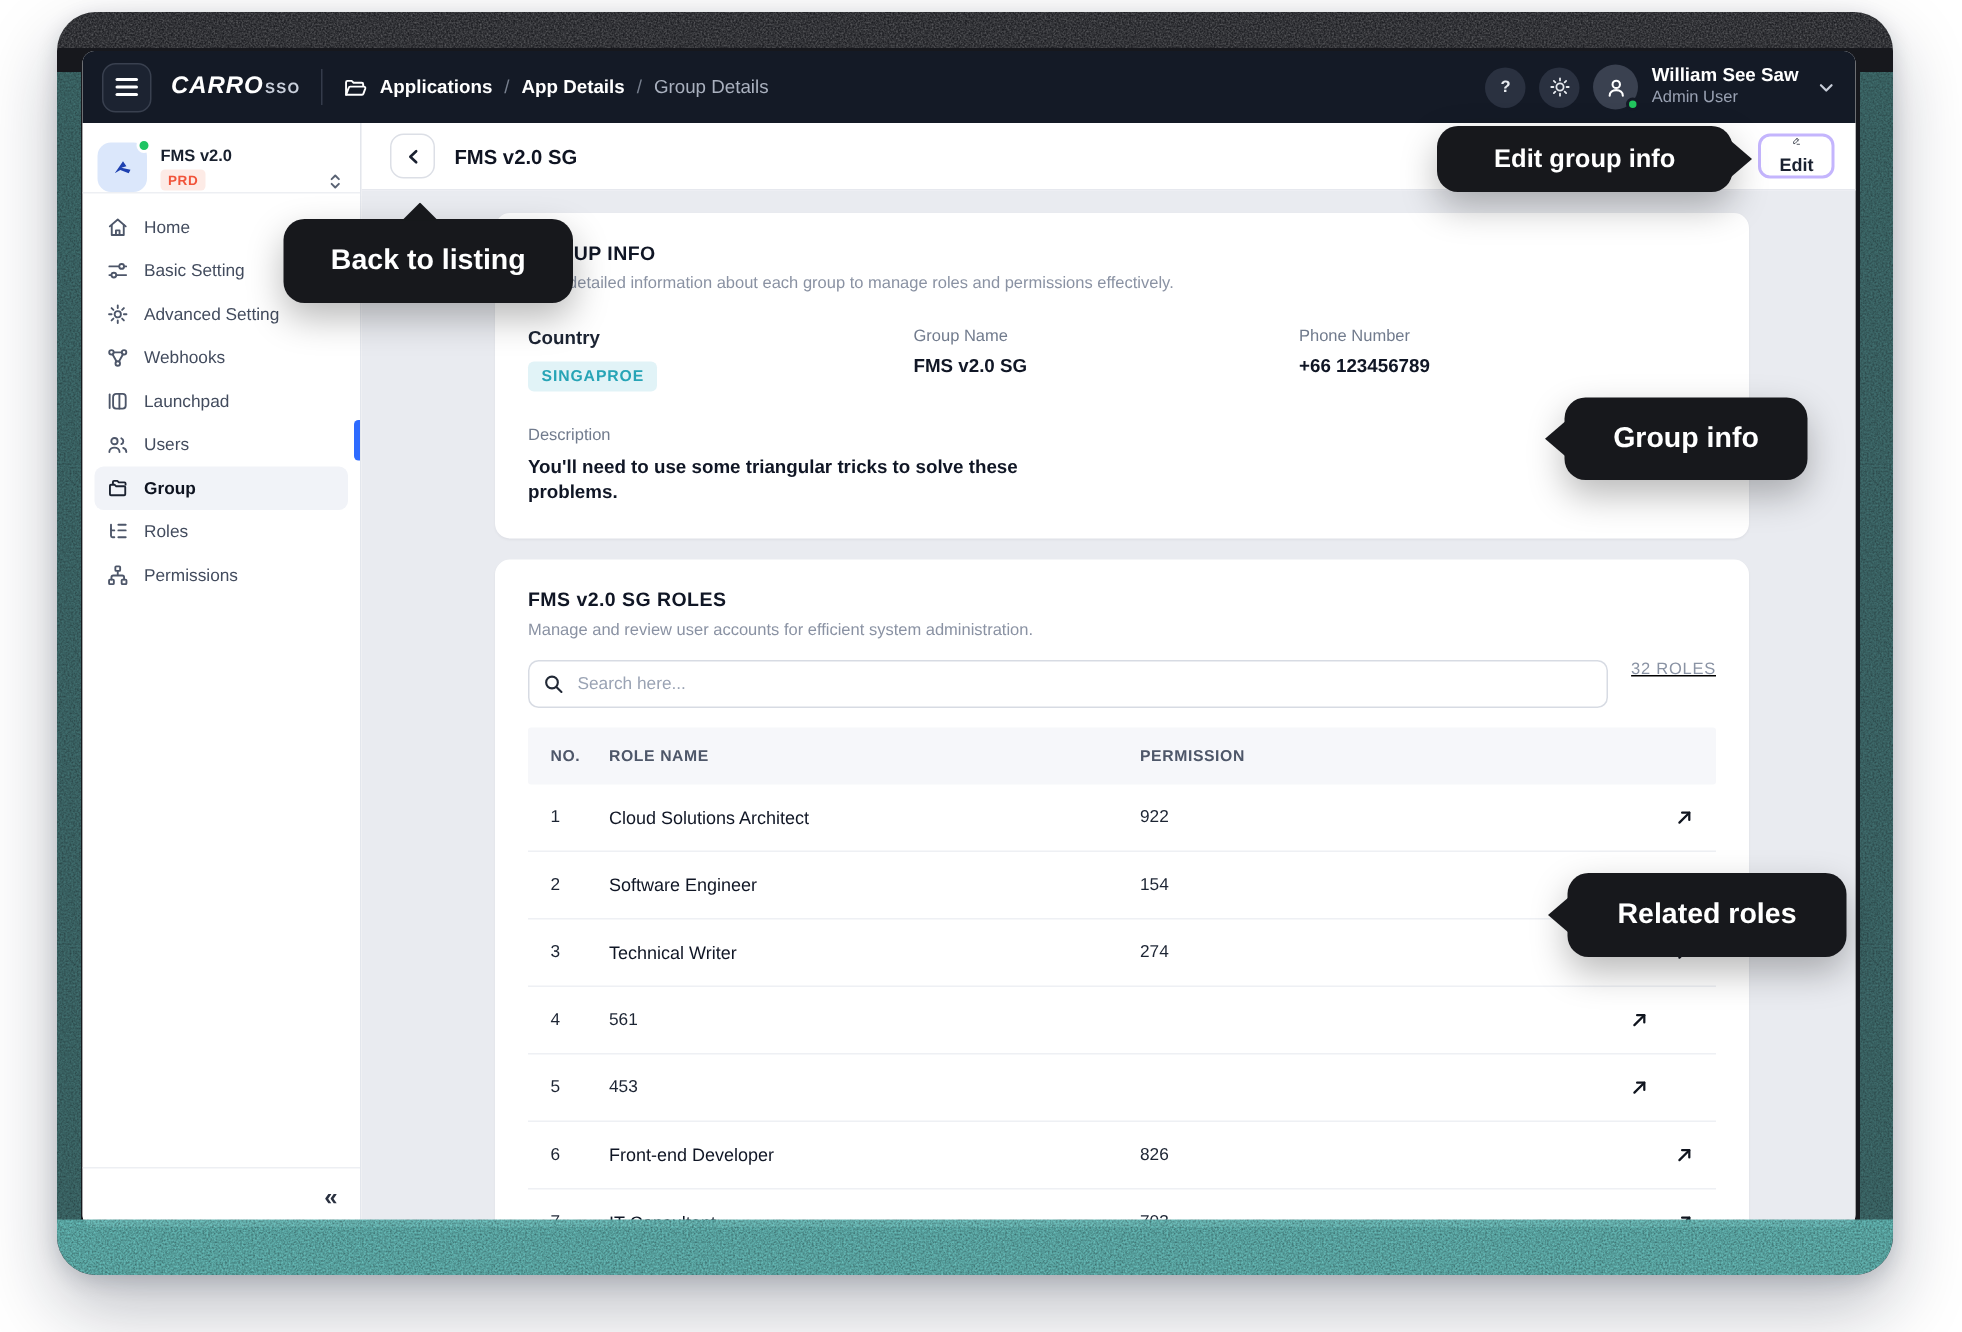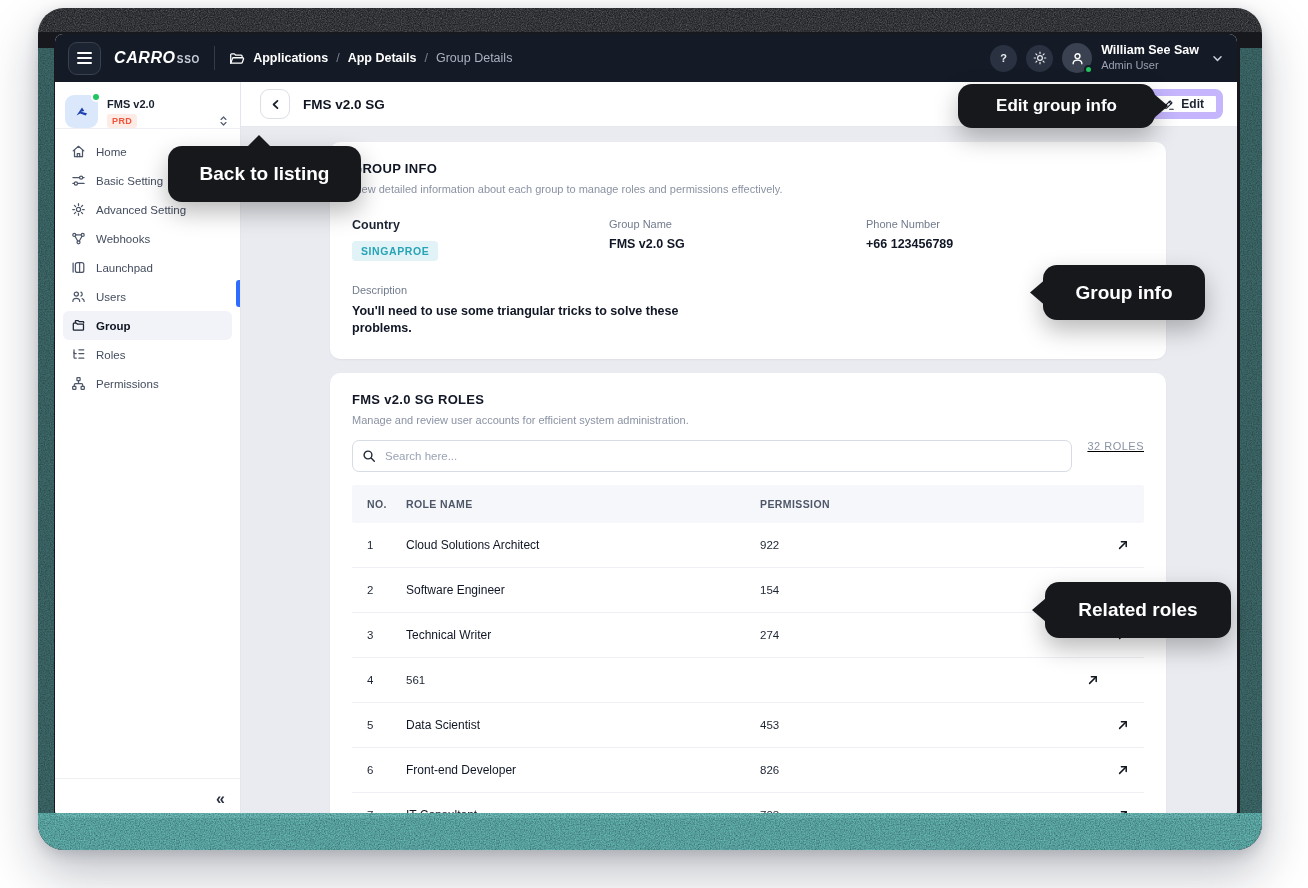--- a/index.html
+++ b/index.html
@@ -71,23 +71,23 @@
   .collapse { border-top:1px solid #edeff3; height:40px; flex:0 0 40px; display:flex; align-items:center;
               justify-content:flex-end; padding:0 15px; color:#2a3140; font-size:16px; font-weight:700; cursor:pointer; }
 
   
   .main { flex:1; display:flex; flex-direction:column; background:#e9ebf0; min-width:0; }
   .main-header { height:45px; flex:0 0 45px; background:#fff; border-bottom:1px solid #e6e8ee;
                  display:flex; align-items:center; padding:0 14px 0 19px; gap:13px; }
   .back-btn { width:30px; height:30px; border-radius:9px; border:1px solid #dcdfe6; background:#fff;
               display:flex; align-items:center; justify-content:center; color:#1a2130; cursor:pointer; }
   .page-title { font-size:13.5px; font-weight:700; color:#0f1422; }
-  .edit-btn { margin-left:auto; height:30px; padding:0 12px; border-radius:8px; border:7px solid #c4b5fd;
+  .edit-btn { margin-left:auto; height:30px; padding:0 12px; border-radius:8px; border:2px solid #c4b5fd;
               background:#fff; display:flex; align-items:center; gap:6px; font-size:12px; font-weight:700;
-              color:#1a2130; cursor:pointer; }
+              color:#1a2130; cursor:pointer;flex-direction:column; }
   .content { flex:1; padding:15px 71px 0 89px; overflow:hidden; }
 
   .card { background:#fff; border-radius:10px; box-shadow:0 1px 2px rgba(16,24,40,.05); }
   .card1 { padding:19px 22px 22px; margin-bottom:14px; }
   .card-title { font-size:13px; font-weight:800; color:#101625; letter-spacing:.3px; }
   .card-sub { margin-top:7px; font-size:11px; color:#8a92a3; }
   .fields { display:grid; grid-template-columns:257px 257px 1fr; margin-top:23px; }
   .flabel-dark { font-size:12.5px; font-weight:700; color:#1c2433; }
   .country-badge { display:inline-block; margin-top:9px; background:#e1f3f7; color:#27a4b6;
                    font-size:10.5px; font-weight:700; letter-spacing:.6px; padding:4px 9px; border-radius:4px; }
@@ -112,21 +112,21 @@
   .cell-no { font-size:11.5px; color:#1c2433; }
   .cell-role { font-size:12px; color:#101625; }
   .cell-perm { font-size:11.5px; color:#1c2433; }
   .row-link { justify-self:end; color:#10151f; cursor:pointer; display:flex; }
 
   
   .callout { position:absolute; background:#17181c; color:#fff; border-radius:14px; display:flex;
              align-items:center; justify-content:center; font-weight:700; z-index:50;
              box-shadow:0 10px 24px rgba(0,0,0,.28); }
   .tail { position:absolute; background:#17181c; }
-  #callout-back    { left:168px; top:146px; width:193px; height:56px; font-size:19px; }
+  #callout-back    { left:189px; top:146px; width:193px; height:56px; font-size:19px; }
   #callout-back .tail { left:79px; top:-11px; width:24px; height:12px; clip-path:polygon(50% 0,100% 100%,0 100%); }
   #callout-edit    { left:958px; top:84px; width:197px; height:44px; font-size:17px; }
   #callout-edit .tail { right:-13px; top:50%; transform:translateY(-50%); width:14px; height:24px;
                         clip-path:polygon(0 0,100% 50%,0 100%); }
   #callout-group   { left:1043px; top:265px; width:162px; height:55px; font-size:19px; }
   #callout-group .tail, #callout-related .tail { left:-13px; top:50%; transform:translateY(-50%);
                         width:14px; height:24px; clip-path:polygon(100% 0,0 50%,100% 100%); }
   #callout-related { left:1045px; top:582px; width:186px; height:56px; font-size:19px; }
 </style>
 </head>
@@ -403,21 +403,20 @@
                 <span class="cell-perm">561</span>
                 <span class="row-link">
                     <svg width="12" height="12" viewBox="0 0 12 12" fill="none" stroke="currentColor" stroke-width="1.5" stroke-linecap="round" stroke-linejoin="round">
                       <path d="M2.6 9.4 9.2 2.8"></path>
                       <path d="M4.4 2.8h4.8v4.8"></path>
                     </svg>
                   </span>
               </div>
               <div class="trow">
                 <span class="cell-no">5</span>
-                <span class="cell-role">Data Scientist</span>
                 <span class="cell-perm">453</span>
                 <span class="row-link">
                     <svg width="12" height="12" viewBox="0 0 12 12" fill="none" stroke="currentColor" stroke-width="1.5" stroke-linecap="round" stroke-linejoin="round">
                       <path d="M2.6 9.4 9.2 2.8"></path>
                       <path d="M4.4 2.8h4.8v4.8"></path>
                     </svg>
                   </span>
               </div>
               <div class="trow">
                 <span class="cell-no">6</span>

